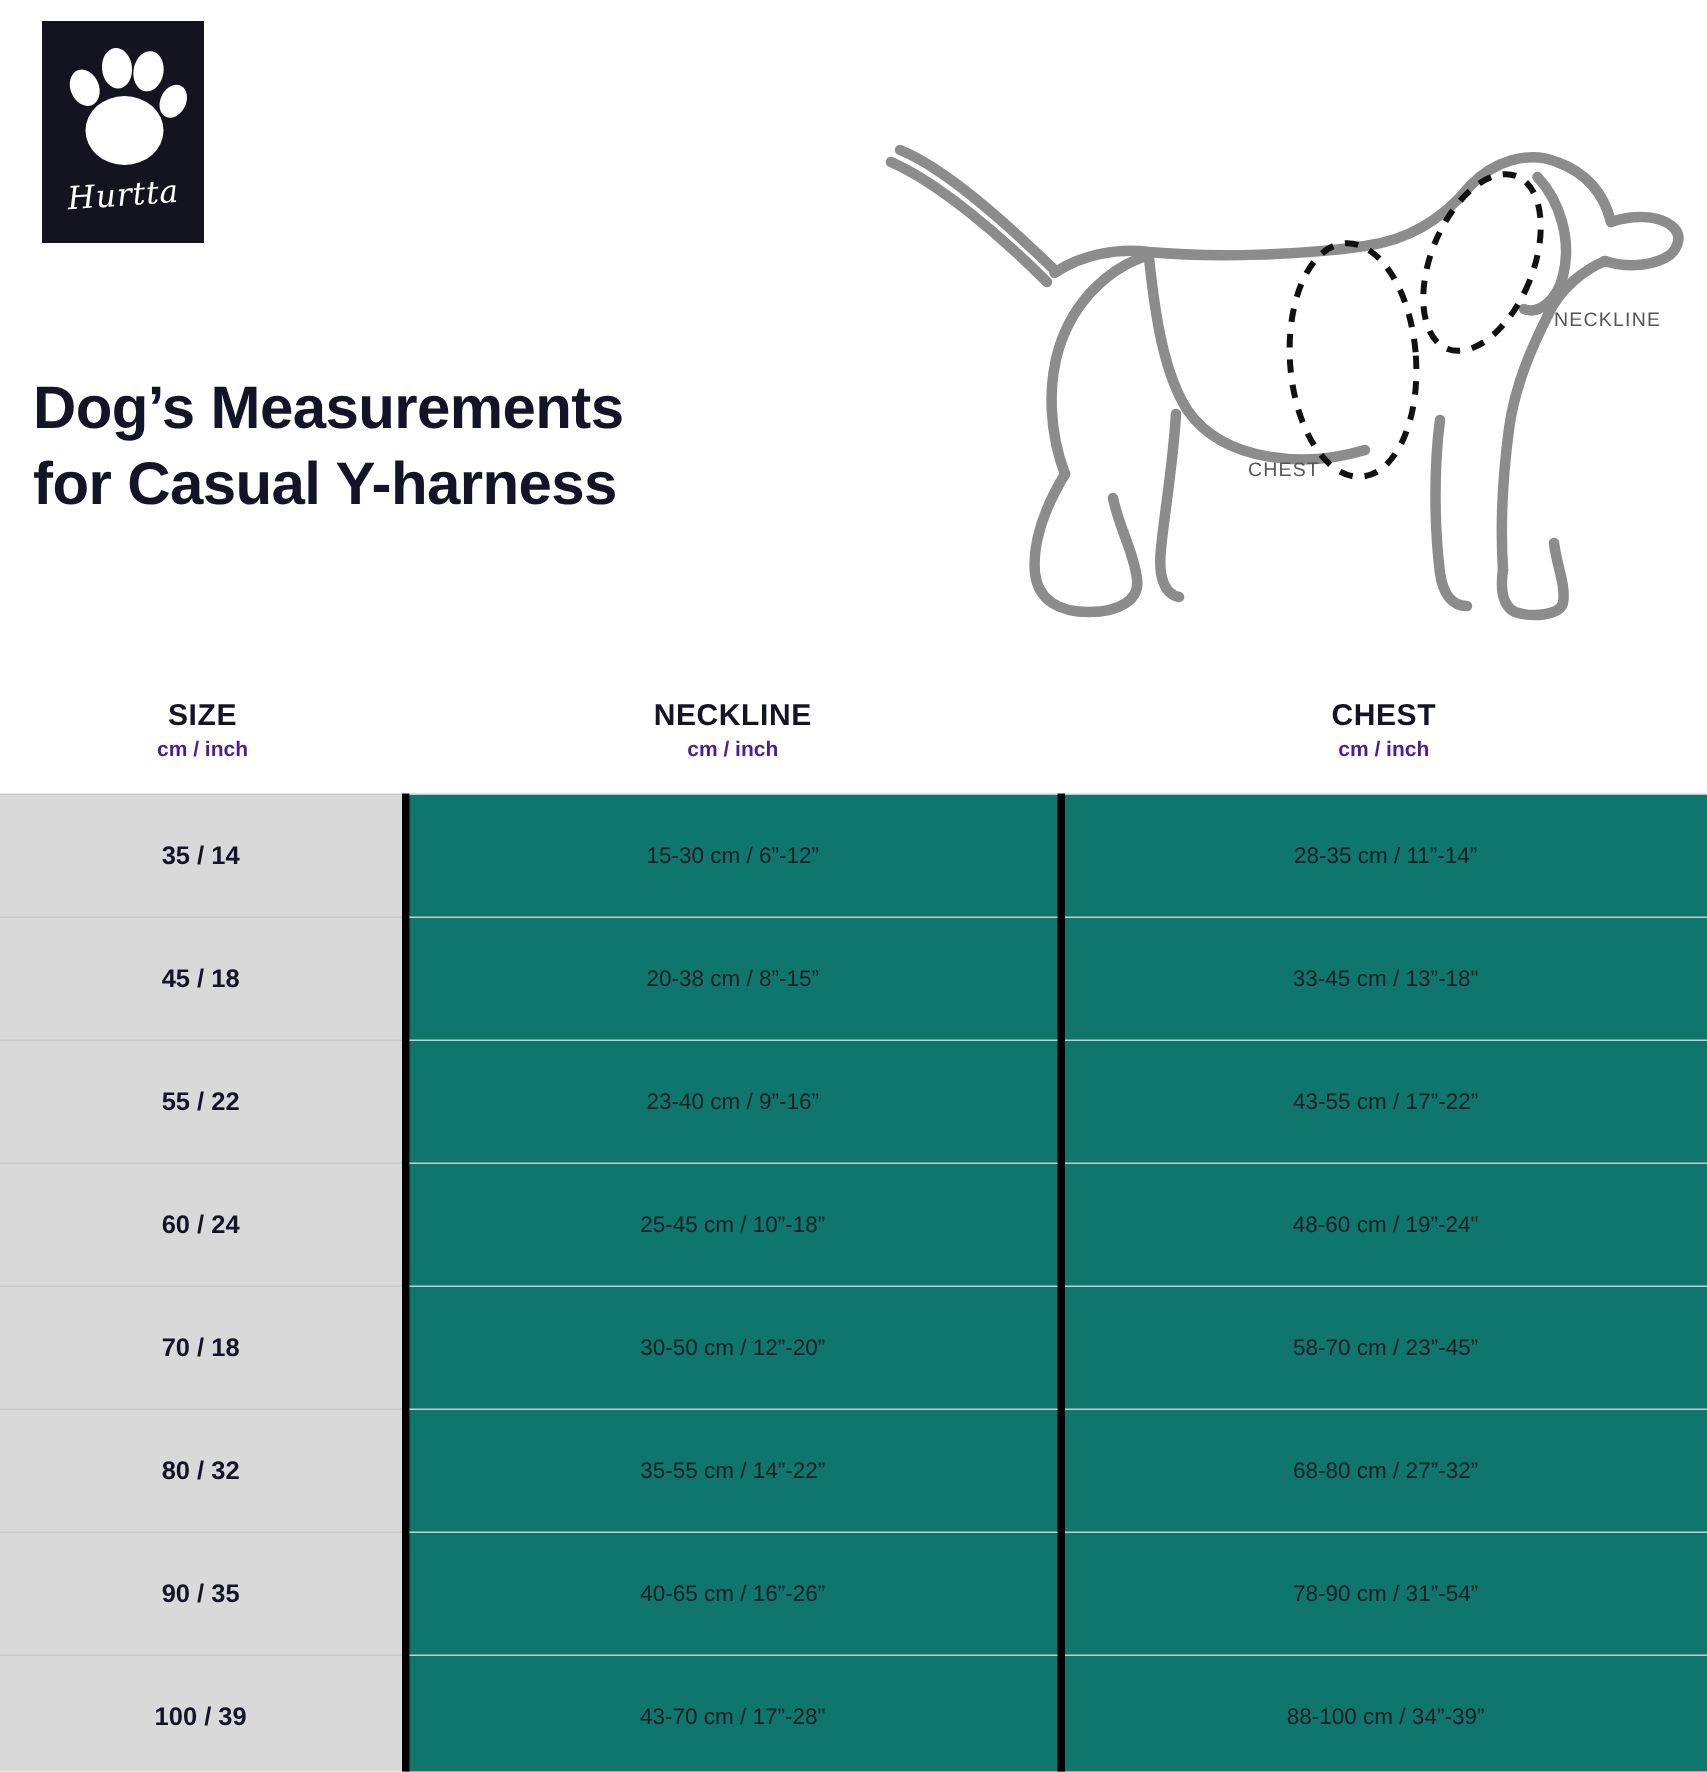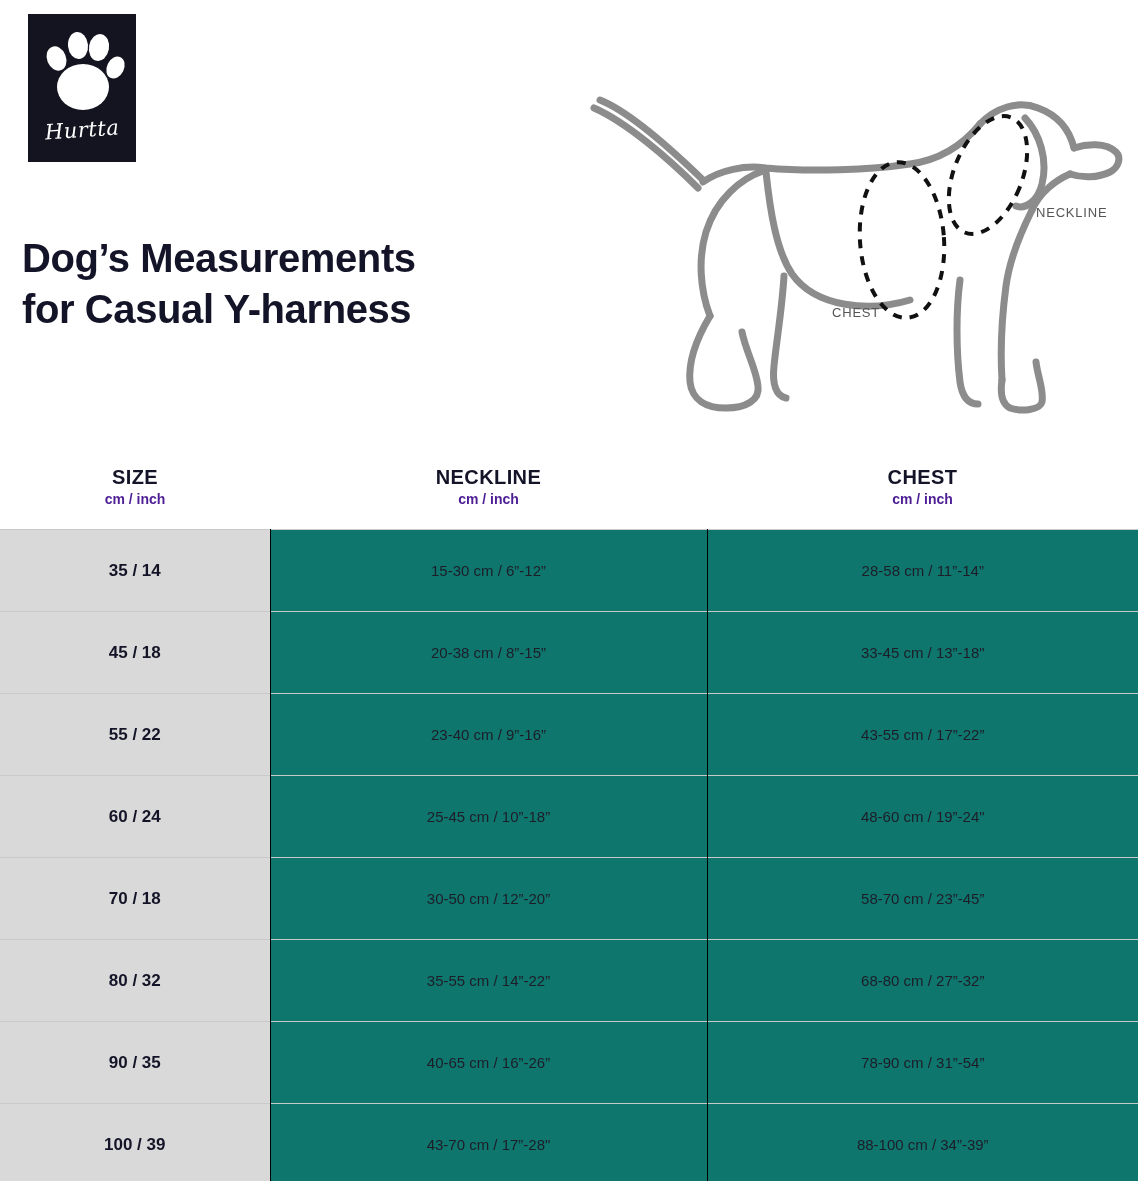--- a/index.html
+++ b/index.html
@@ -58,21 +58,21 @@
     font-size: 21px;
     letter-spacing: 0.5px;
     margin-top: 2px;
     transform: rotate(-4deg);
   }
 
   
   .title {
     position: absolute;
     left: 22px;
-    top: 206px;
+    top: 220px;
     width: 600px;
     font-size: 40px;
     font-weight: bold;
     line-height: 1.28;
     letter-spacing: -0.4px;
     color: #141428;
   }
 
   
   .illustration {
@@ -125,21 +125,21 @@
   .head-sub {
     display: block;
     font-size: 14px;
     font-weight: bold;
     color: #4c1d95;
     margin-top: 2px;
   }
 
   tbody td {
     border-top: 1px solid #c9c9c9;
-    border-right: 1px solid #000000;
+    border-right: 5px solid #000000;
     height: 79px;
     text-align: center;
     font-size: 15px;
     color: #1d1d28;
   }
   tbody tr td:last-child { border-right: none; }
   tbody tr:last-child td { border-bottom: 1px solid #c9c9c9; }
   tbody td.cell-size {
     background: #d9d9d9;
     font-weight: bold;
@@ -227,21 +227,21 @@
         <th>
           <span class="head-main">CHEST</span>
           <span class="head-sub">cm / inch</span>
         </th>
       </tr>
     </thead>
     <tbody>
       <tr>
         <td class="cell-size">35 / 14</td>
         <td class="cell-val">15-30 cm / 6”-12”</td>
-        <td class="cell-val">28-58 cm / 11”-14”</td>
+        <td class="cell-val">28-35 cm / 11”-14”</td>
       </tr>
       <tr>
         <td class="cell-size">45 / 18</td>
         <td class="cell-val">20-38 cm / 8”-15”</td>
         <td class="cell-val">33-45 cm / 13”-18"</td>
       </tr>
       <tr>
         <td class="cell-size">55 / 22</td>
         <td class="cell-val">23-40 cm / 9”-16”</td>
         <td class="cell-val">43-55 cm / 17”-22”</td>

